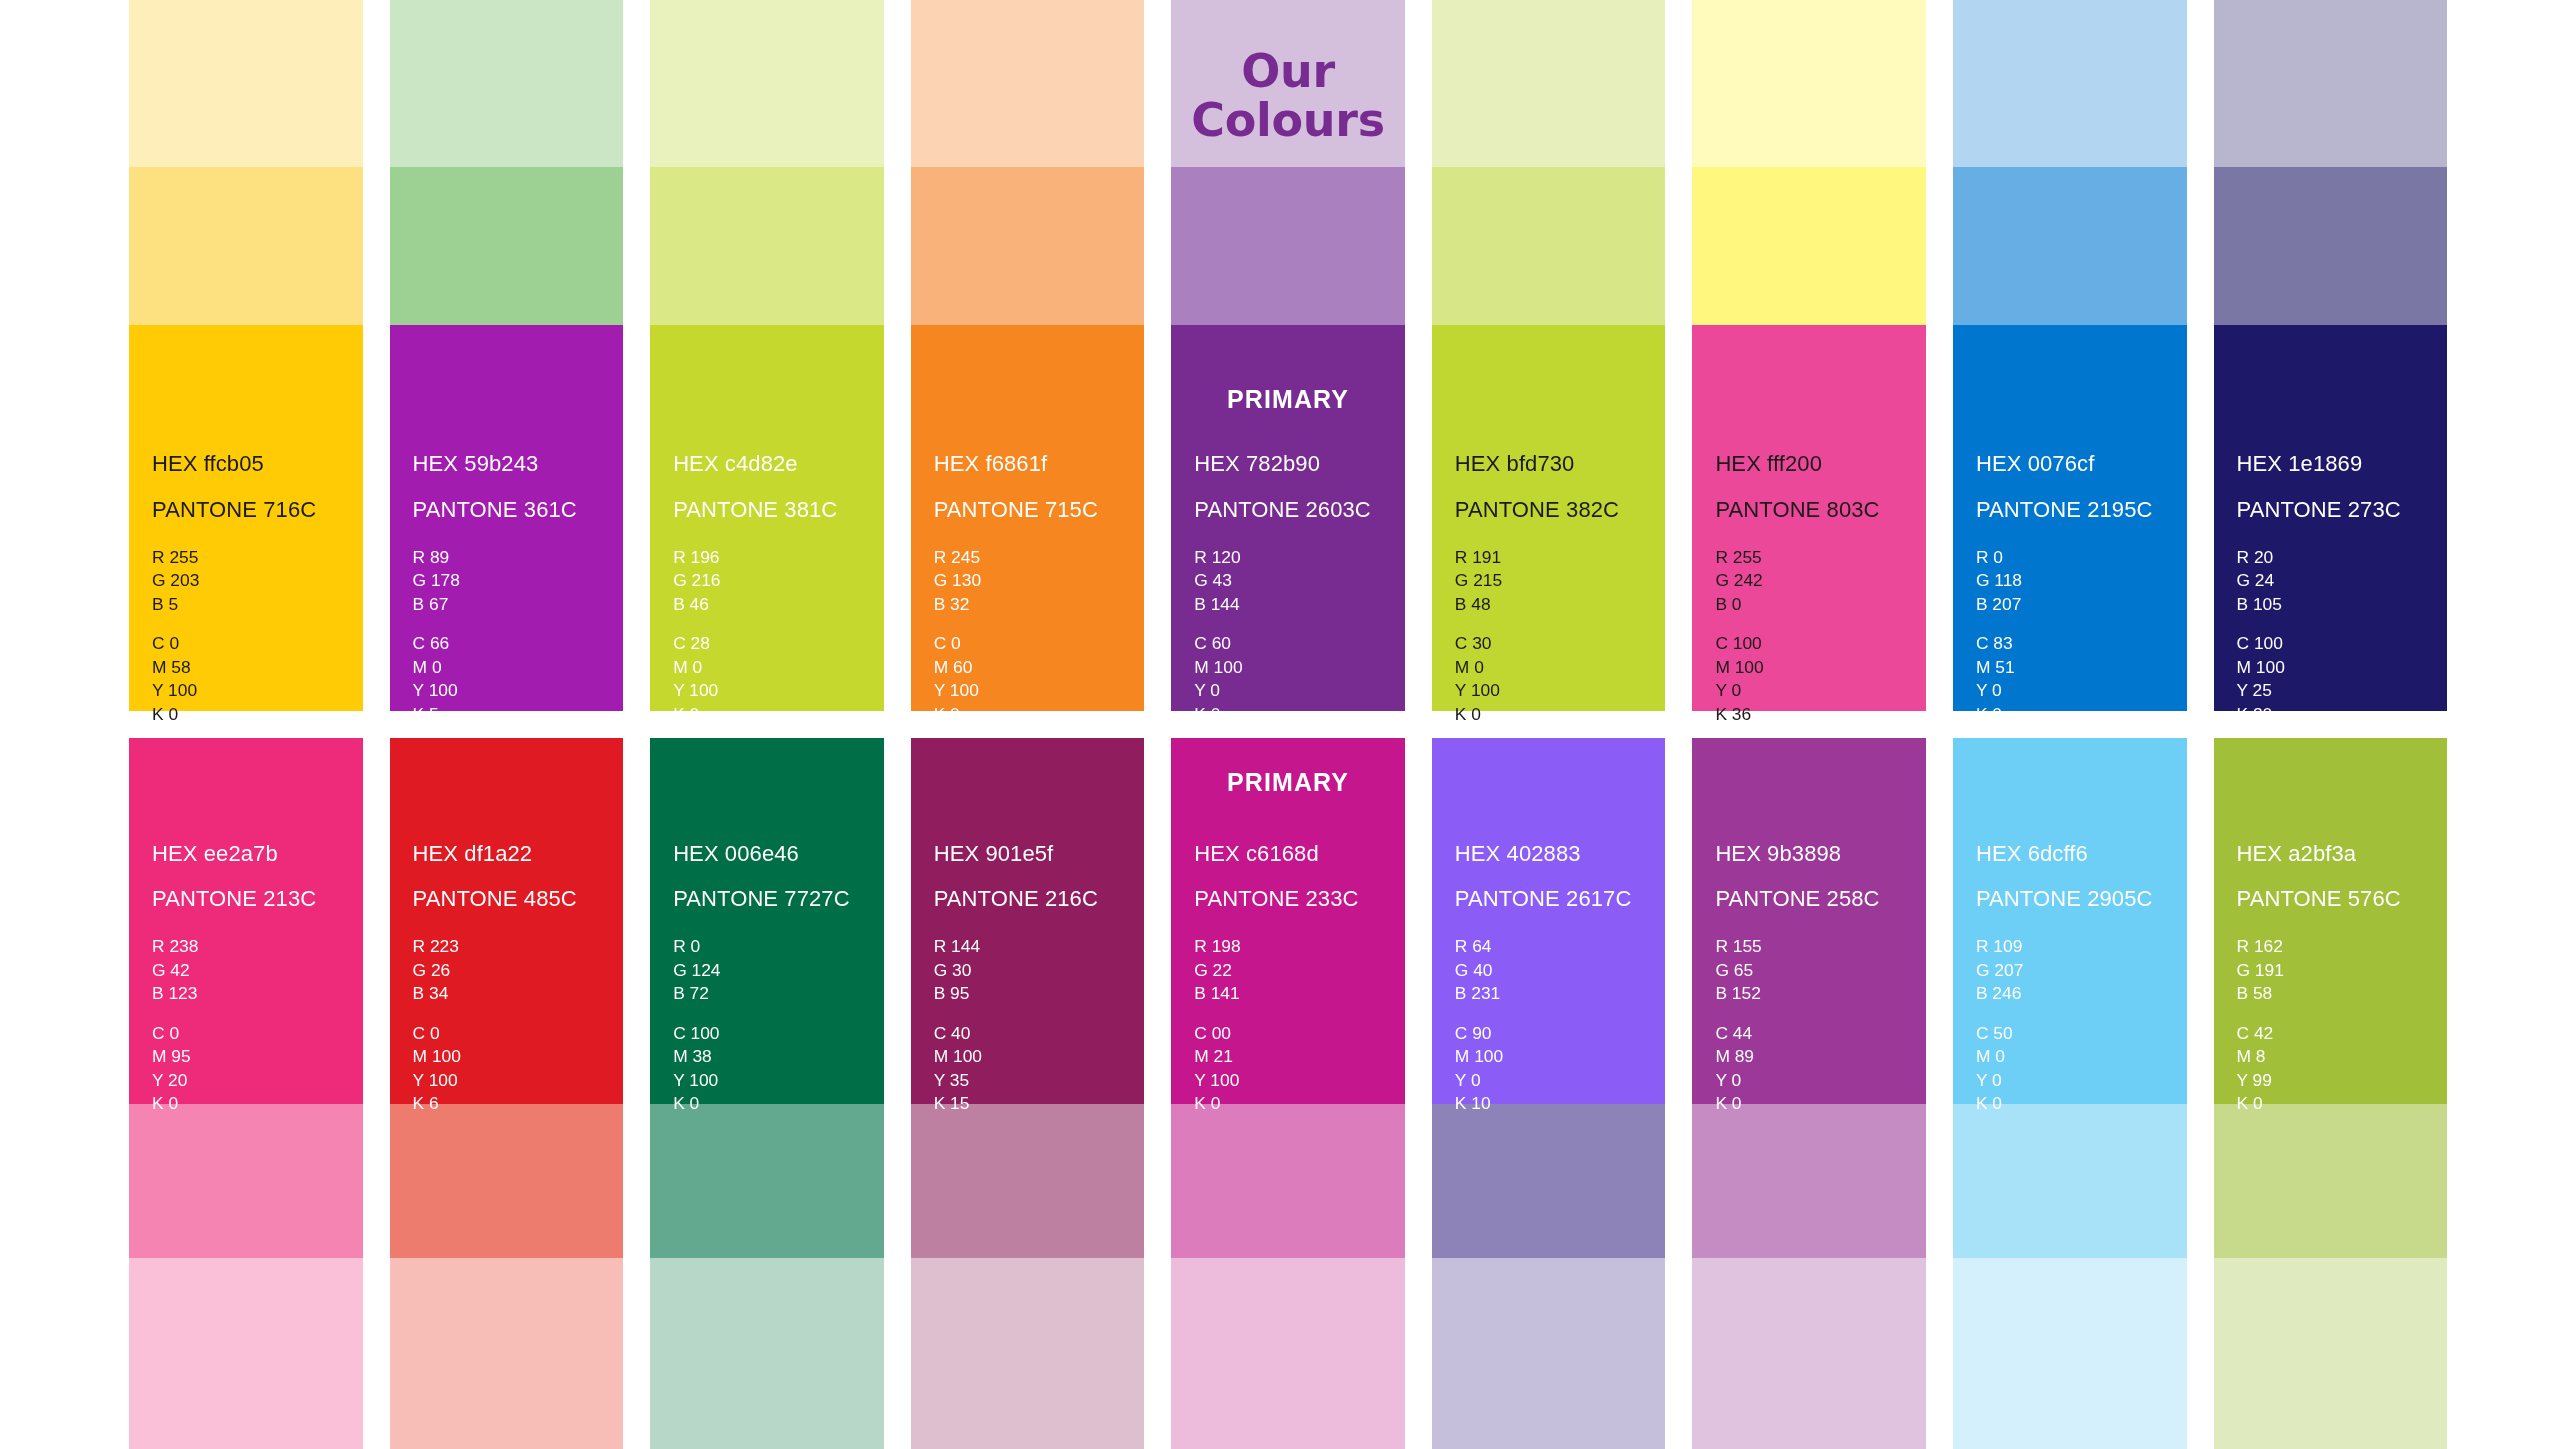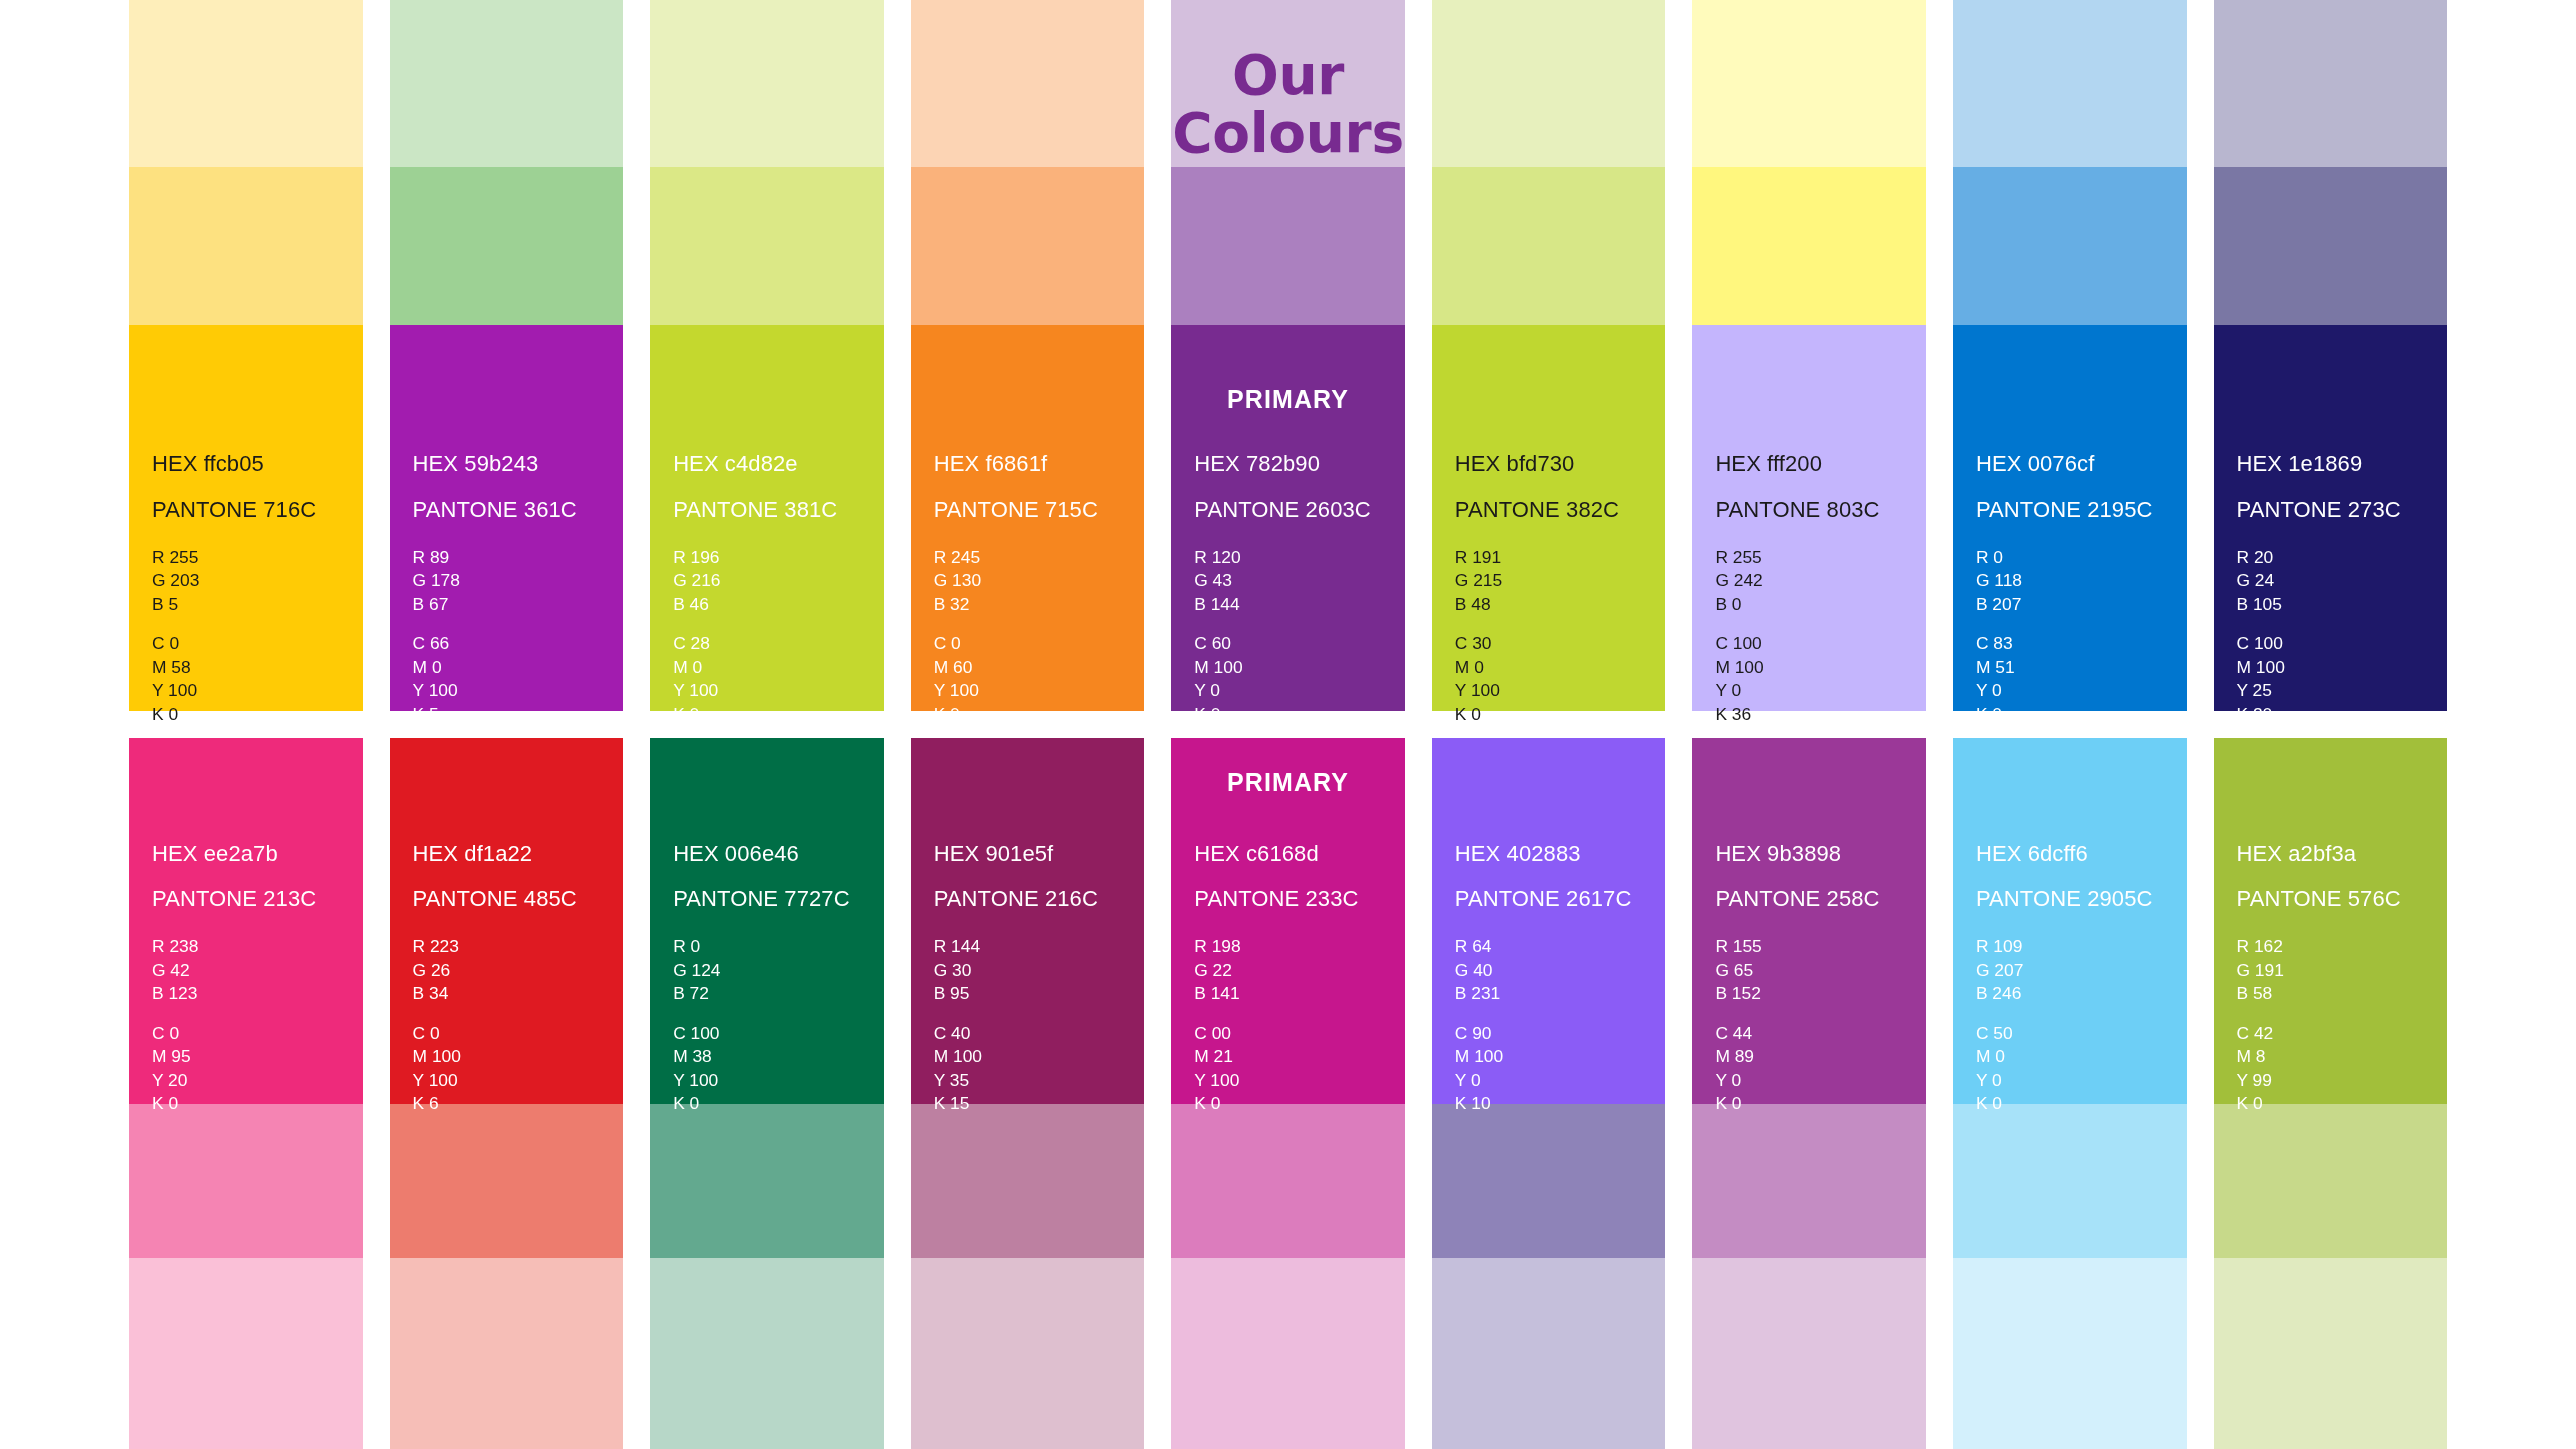--- a/index.html
+++ b/index.html
@@ -102,21 +102,21 @@
   #palette-row-2 .primary-badge { top: 30px; }
 
   .sheet-title {
     position: absolute;
     left: 0;
     width: 100%;
     top: 54px;
     text-align: center;
     font-family: "DejaVu Sans", sans-serif;
     font-weight: bold;
-    font-size: 55px;
+    font-size: 46px;
     line-height: 1.05;
     letter-spacing: -0.3px;
   }
   .sheet-title .title-line { display: block; }
 </style>
 </head>
 <body style="background: rgb(255, 255, 255);">
 
 <div id="palette-sheet">
   <div class="palette-row" id="palette-row-1">
@@ -248,21 +248,21 @@
               <div class="info-line">M 0</div>
               <div class="info-line">Y 100</div>
               <div class="info-line"> K 0</div>
             </div>
           </div>
         </div>
       </div>
       <div class="swatch-column">
         <div class="tint-band tint-light" style="background: rgb(255, 251, 188);"></div>
         <div class="tint-band tint-mid" style="background: rgb(255, 247, 126);"></div>
-        <div class="tint-band tint-solid" style="background: #c4b5fd; color: rgb(26, 26, 26);">
+        <div class="tint-band tint-solid" style="background: #ec4899; color: rgb(26, 26, 26);">
           <div class="swatch-info">
             <div class="info-hex">HEX fff200</div>
             <div class="info-pantone">PANTONE 803C</div>
             <div class="rgb-group">
               <div class="info-line">R 255</div>
               <div class="info-line">G 242</div>
               <div class="info-line">B 0</div>
             </div>
             <div class="cmyk-group">
               <div class="info-line">C 100</div>

